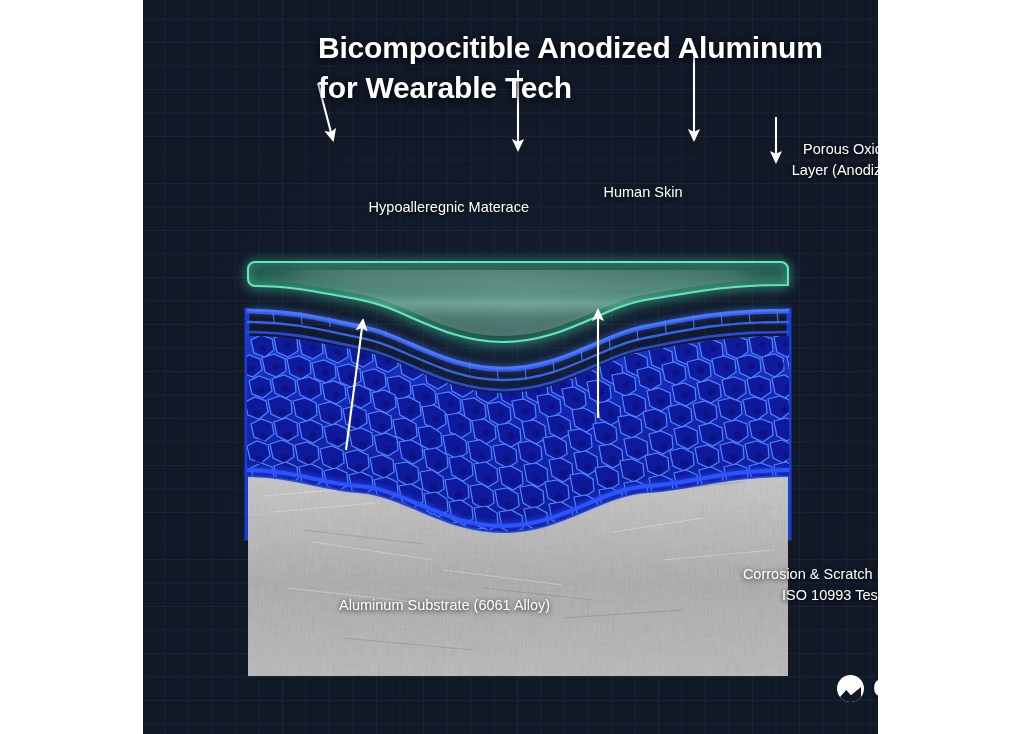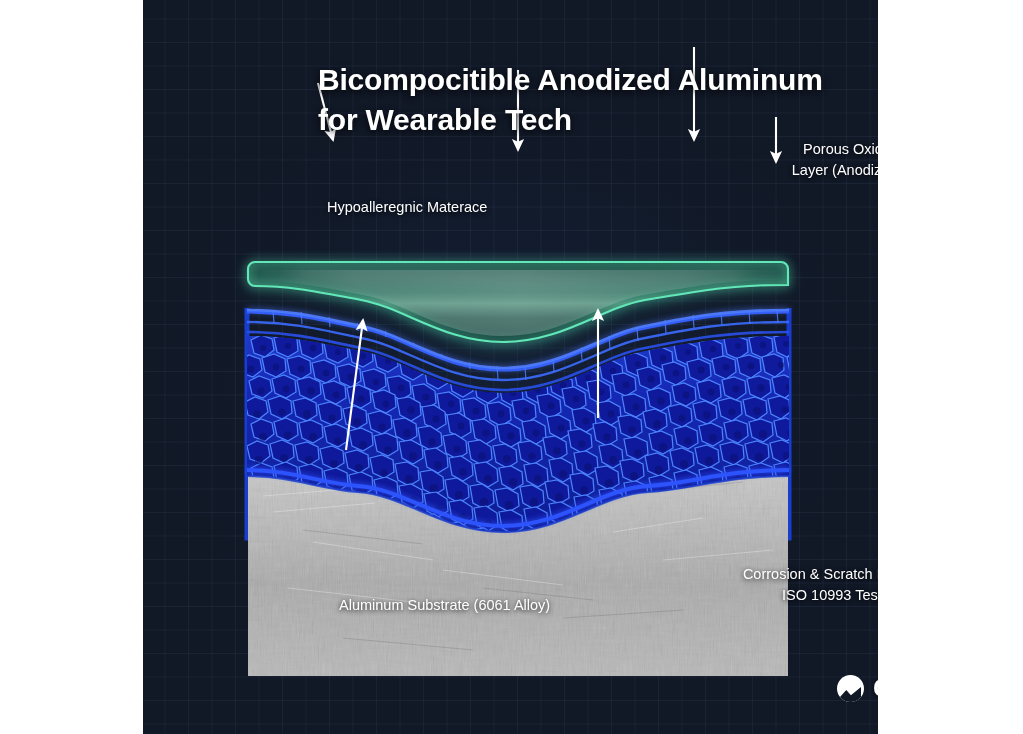--- a/index.html
+++ b/index.html
@@ -43,34 +43,33 @@
     position: absolute;
     left: 175px; top: 28px;
     width: 620px;
     color: #ffffff;
     font-size: 30px;
     font-weight: bold;
     line-height: 1.33;
     letter-spacing: -0.2px;
     text-shadow: 0 2px 7px rgba(0,0,0,0.85);
     white-space: pre-line;
-    margin-top: 32px;
   }
 
   
   .label {
     position: absolute;
     color: #ffffff;
     font-size: 14.5px;
     line-height: 1.42;
     text-shadow: 0 1px 5px rgba(0,0,0,0.9);
     white-space: pre-line;
   }
 
-  .lbl-hypo { left: 184px; top: 197px; width: 212px; text-align:left; }
+  .lbl-hypo { left: 174px; top: 197px; width: 212px; text-align:right; }
   .lbl-skin { left: 424px; top: 182px; width: 152px; text-align:center; }
   .lbl-oxide{ left: 615px; top: 139px; width: 178px; text-align:center; }
   .lbl-leach{ left: 700px; top: 217px; width: 168px; text-align:center; }
   .lbl-subst{ left: 196px; top: 595px; width: 312px; text-align:left; }
   .lbl-corr { left: 552px; top: 564px; width: 290px; text-align:center; }
 
   
   .ovl { position:absolute; left:0; top:0; width:735px; height:734px; pointer-events:none; }
 
   
@@ -752,20 +751,21 @@
         <path d="M203,450 L220,320"></path>
         <path d="M455,418 L455,310"></path>
       </g>
     </svg>
 
     <div class="title">Bicompocitible Anodized Aluminum
 for Wearable Tech</div>
 
     <div class="label lbl-hypo">Hypoalleregnic Materace</div>
 
+    <div class="label lbl-skin">Human Skin</div>
 
     <div class="label lbl-oxide">Porous Oxide
 Layer (Anodized)</div>
 
     <div class="label lbl-leach">No Leaching
 (Skin Safe)</div>
 
     <div class="label lbl-subst">Aluminum Substrate (6061 Alloy)</div>
 
     <div class="label lbl-corr">Corrosion &amp; Scratch Resistant

